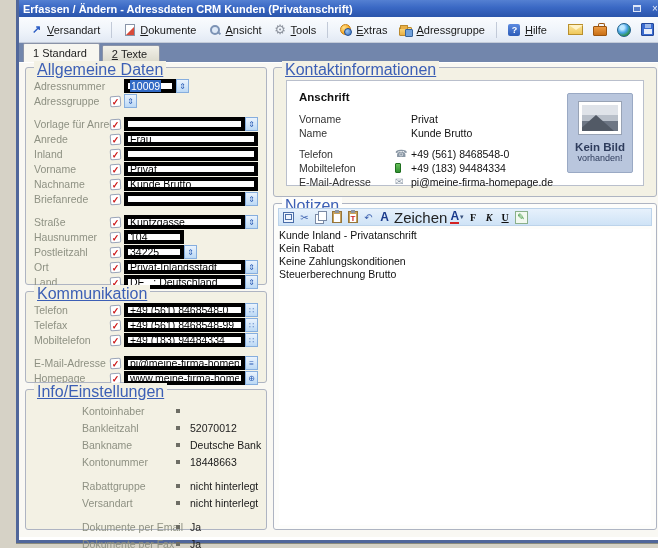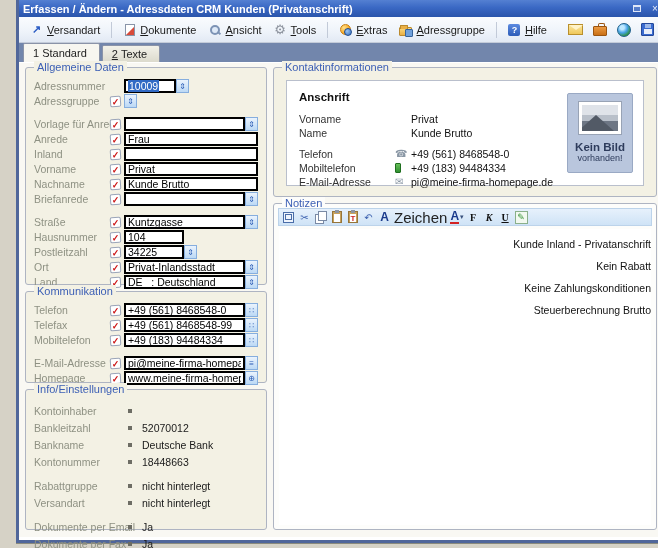--- a/index.html
+++ b/index.html
@@ -62,44 +62,44 @@
   .tabstrip { height:20px; background:#7286ac; display:flex; align-items:flex-end; padding:0 0 0 4px; border-bottom:1px solid #fff; }
   .tab { height:17px; display:flex; align-items:center; padding:0 9px; font-size:11px;
     background:linear-gradient(#f2f1e9,#dcdacd); border:1px solid #8a93a8; border-bottom:none;
     border-radius:2px 2px 0 0; margin-right:2px; color:#222; cursor:default; }
   .tab.active { background:#f7f6f0; height:19px; font-weight:normal; }
   .acckey { text-decoration:underline; }
   .tab span { margin-right:3px; }
   
   .content { position:relative; height:474px; background:#f9f8f3; }
   .groupbox { position:absolute; border:1px solid #aeb4c2; border-radius:3px; background:#f3f1e4; }
-  .groupbox.white { background:#fdfdfb;text-align:right; }
+  .groupbox.white { background:#fdfdfb; }
   .group-title { position:absolute; top:-7px; left:8px; background:inherit; padding:0 3px;
-    color:#3c5fb5; font-size:11px; background:#f3f1e4; }
+    color:#3c5fb5; font-size:16px; background:#f3f1e4;text-decoration:underline; }
   .groupbox.white > .group-title { background:#fdfdfb; }
   
   .grows { padding:11px 8px 0 8px; }
   .row { display:flex; align-items:center; height:14px; margin-bottom:1px; }
   .gap { margin-top:9px; }
   .lbl { width:76px; color:#8e9183; font-size:10.5px; white-space:nowrap; overflow:hidden; flex:none; }
   .chk { width:11px; height:11px; background:#fff; border:1px solid #9aa4b8; border-radius:2px;
     color:#cc1414; font-size:9px; font-weight:bold; display:flex; align-items:center; justify-content:center;
     margin-right:3px; flex:none; transform:rotate(-4deg); }
   .chk-space { width:14px; flex:none; }
-  .inp { height:14px; border:2px solid #000000; background:#fff; font-family:"Liberation Sans",sans-serif;
+  .inp { height:14px; border:4px solid #000000; background:#fff; font-family:"Liberation Sans",sans-serif;
     font-size:10.5px; padding:0 2px; color:#000; flex:1; min-width:0; }
   .inp.w50 { flex:none; width:52px; }
   .inp.w60 { flex:none; width:60px; }
   .sbtn { width:13px; height:14px; flex:none; background:linear-gradient(#eaf3fd,#bcd9f5);
     border:1px solid #86aede; color:#2a5bb4; font-size:8px; display:flex; align-items:center;
     justify-content:center; cursor:default; }
   .selwrap { display:flex; align-items:center; }
   .sel { background:#316ac5; color:#fff; padding:0 1px; }
   
-  .irow { display:flex; align-items:center; height:15px; margin-bottom:2px; }
+  .irow { display:flex; align-items:center; height:15px; margin-bottom:2px;margin-left:48px; }
   .ilbl { width:92px; color:#8e9183; font-size:10.5px; flex:none; white-space:nowrap; }
   .bullet { width:4px; height:4px; background:#6d6d64; margin:0 10px 0 2px; flex:none; }
   .ival { color:#1a1a1a; font-size:10.5px; white-space:nowrap; }
   
   .card { position:absolute; left:12px; top:12px; width:358px; height:106px; background:#fff;
     border:1px solid #b9bfcc; }
   .card-head { position:absolute; left:12px; top:10px; font-weight:bold; font-size:11.5px; color:#111; }
   .crow { position:absolute; left:12px; display:flex; align-items:center; height:13px; width:270px; }
   .clbl { width:96px; color:#333; font-size:10.5px; flex:none; }
   .cicon { width:16px; flex:none; display:flex; align-items:center; justify-content:flex-start; font-size:10px; color:#8a97a5; }
@@ -129,21 +129,21 @@
   .t-font-a { font-weight:bold; font-size:12px; color:#1a3a8c; }
   .t-zeichen { color:#222; font-size:15px; }
   .t-color { display:inline-flex; align-items:center; gap:1px; }
   .t-color-a { font-weight:bold; font-size:12px; color:#1a3a8c; border-bottom:2px solid #d32222; line-height:11px; }
   .t-caret { font-size:7px; color:#38507c; }
   .t-bold { font-weight:bold; color:#111; font-family:"Liberation Serif",serif; }
   .t-italic { font-weight:bold; font-style:italic; color:#111; font-family:"Liberation Serif",serif; }
   .t-under { font-weight:bold; text-decoration:underline; color:#111; font-family:"Liberation Serif",serif; }
   .t-edit { width:13px; height:13px; background:#f2f9f0; border:1px solid #8ab08a; color:#2f8f2f; font-size:9px; display:flex; align-items:center; justify-content:center; }
   .notes-text { position:absolute; left:5px; right:5px; top:25px; bottom:4px; background:#fff; cursor:text; }
-  .nline { font-size:10.5px; color:#111; line-height:13px; white-space:nowrap;margin-top:9px; }
+  .nline { font-size:10.5px; color:#111; line-height:13px; white-space:nowrap; }
   .mobile-ic { width:6px; height:10px; background:linear-gradient(#68c05a,#2f8f2f); border:1px solid #1f6f1f; border-radius:1px; }
 </style>
 </head>
 <body>
 
 <div class="window">
 
   <div class="titlebar">
     <span class="title-text">Erfassen / Ändern - Adressdaten CRM Kunden (Privatanschrift)</span>
     <span class="win-btns">

